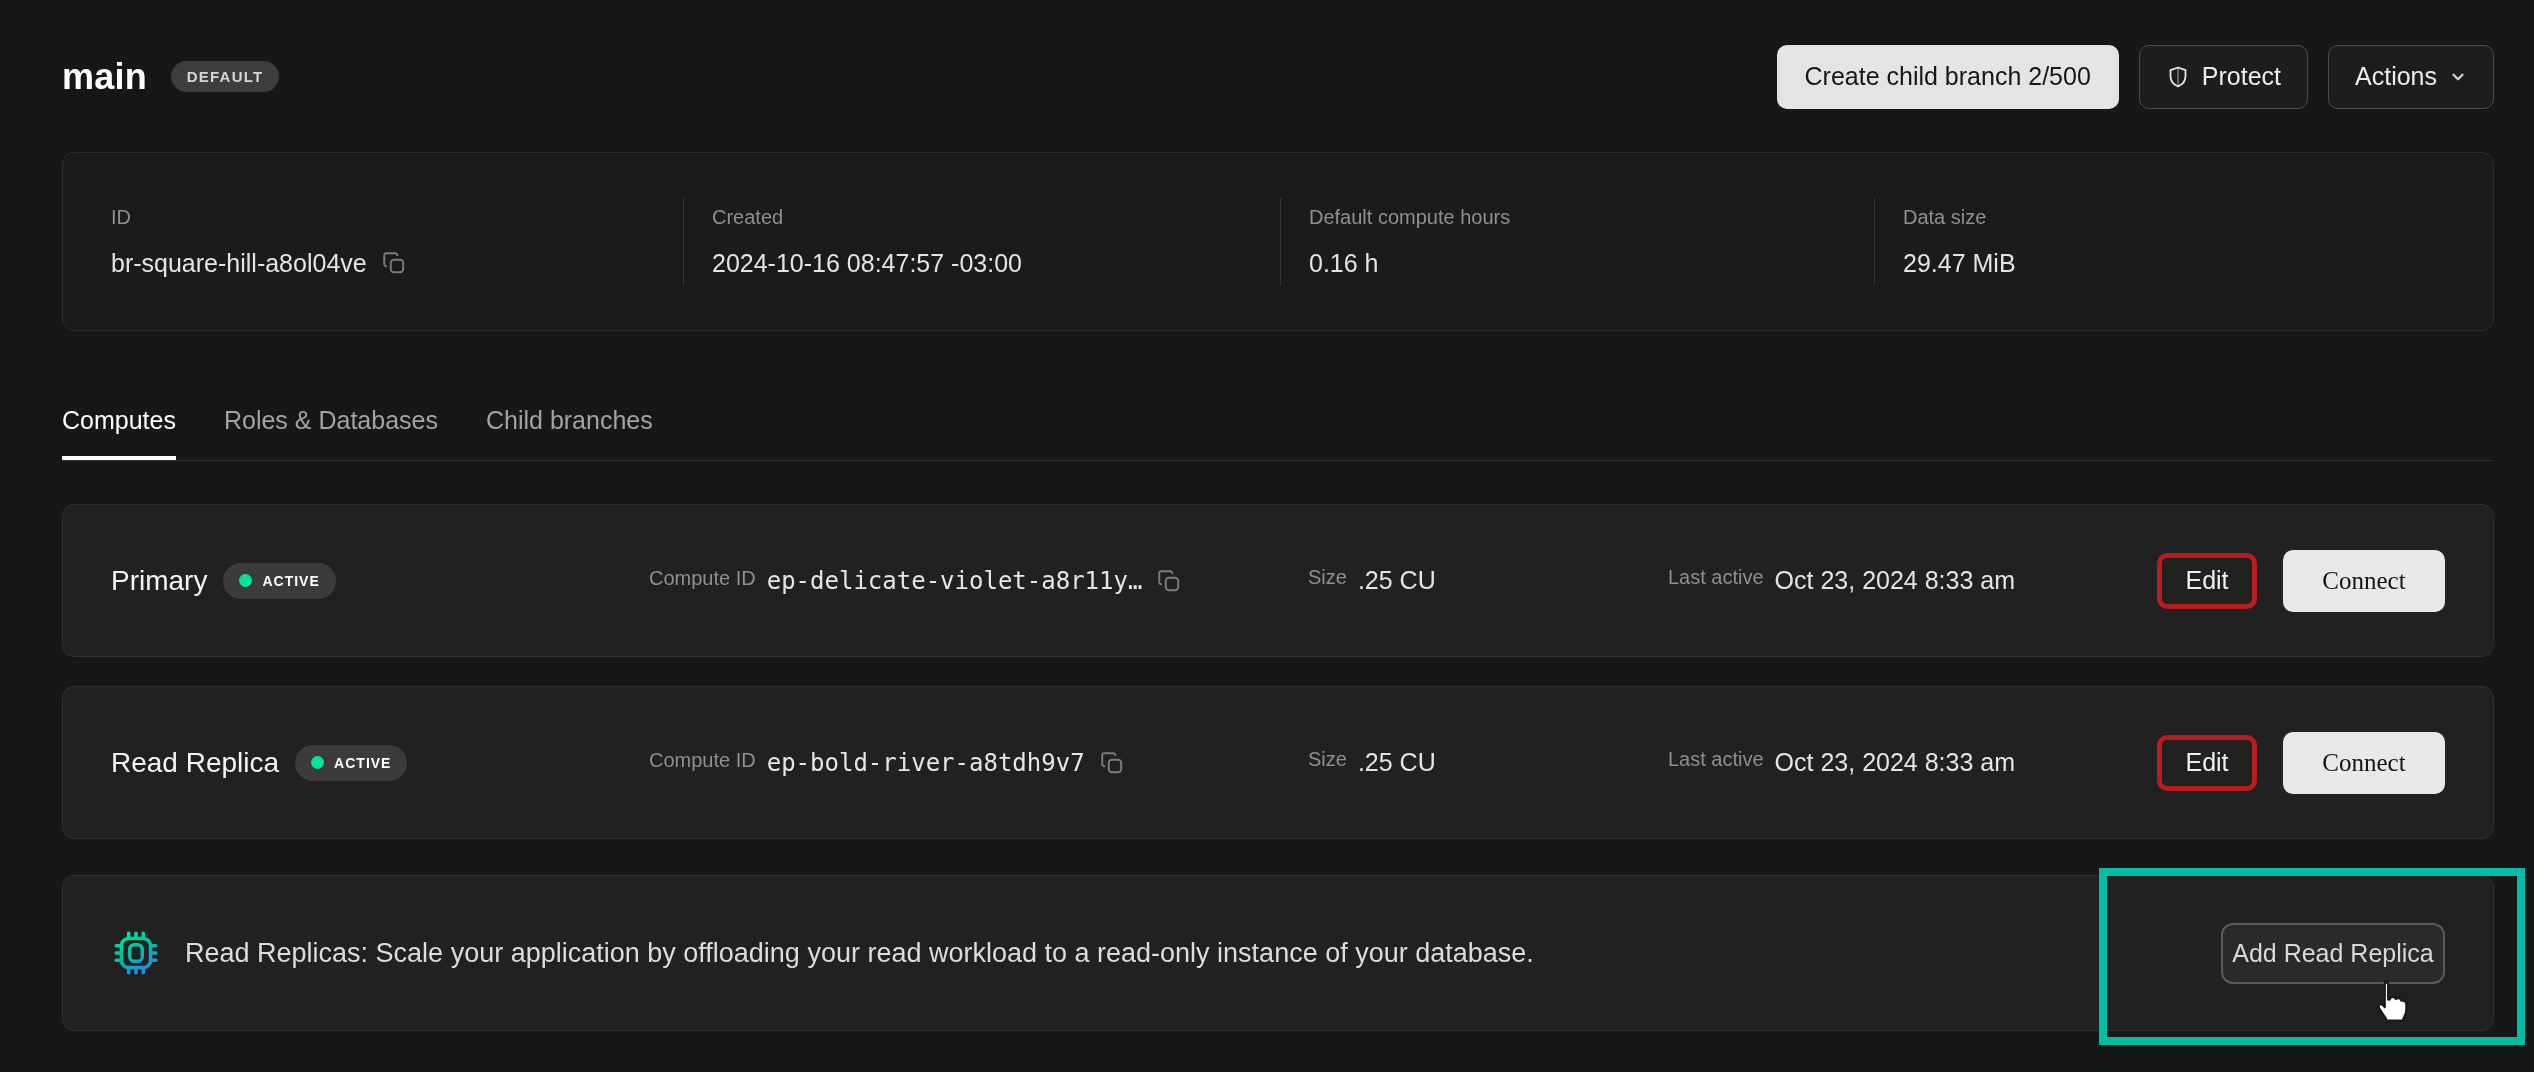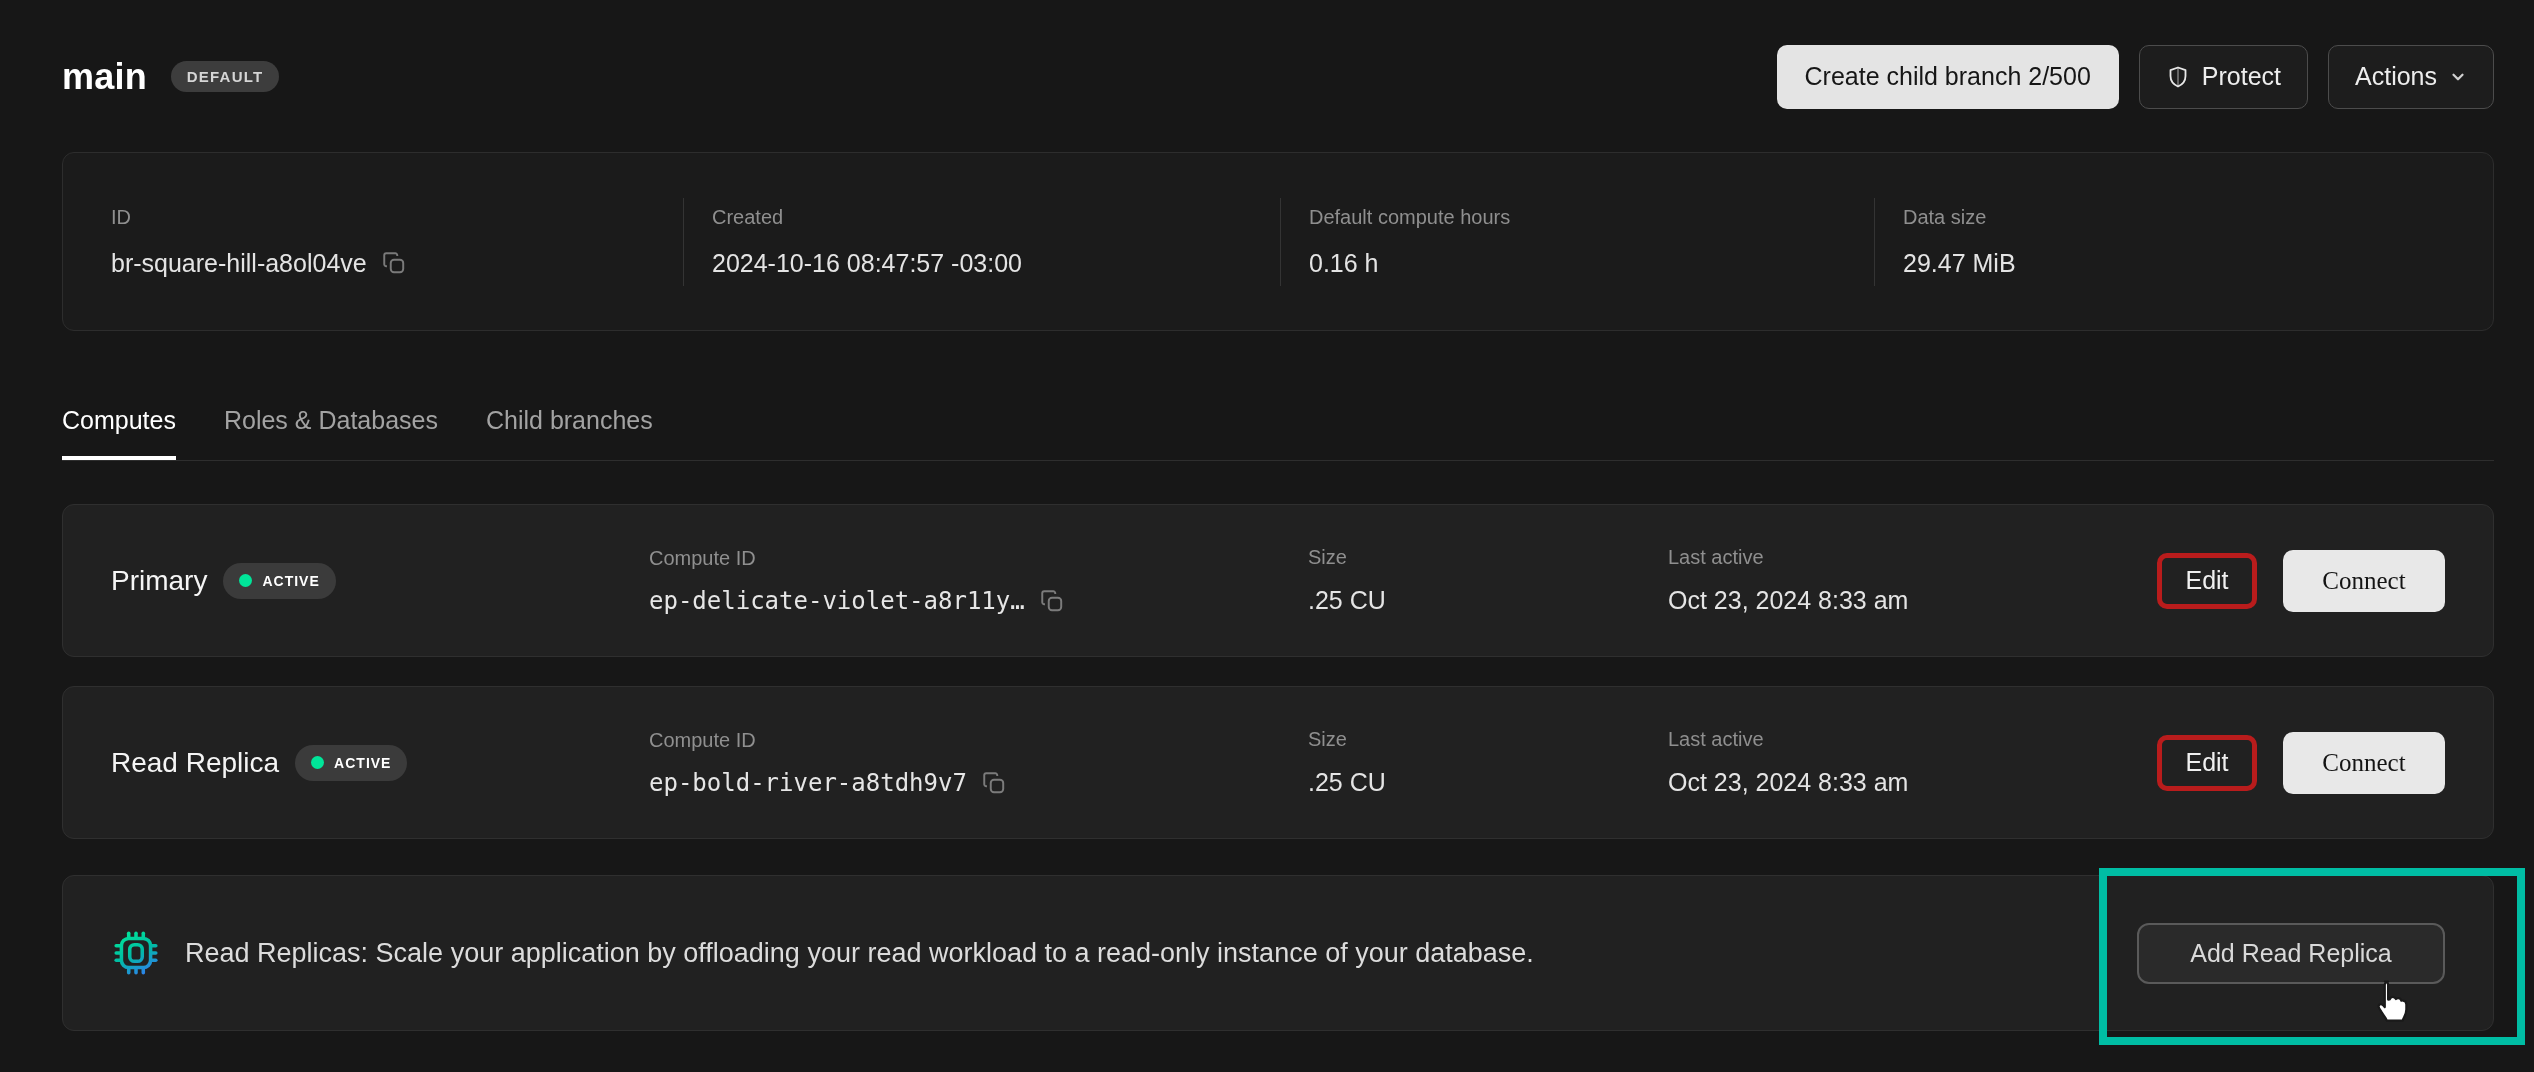--- a/index.html
+++ b/index.html
@@ -69,21 +69,21 @@
   .compute-row.row1{margin-top:43px;}
   .compute-row.row2{margin-top:29px;}
   .name-col{width:538px;display:flex;align-items:center;gap:16px;}
   .compute-name{font-size:28px;font-weight:500;color:#f5f5f5;}
   .status-badge{
     background:#3b3b3b;border-radius:18px;height:36px;padding:0 16px;
     display:inline-flex;align-items:center;gap:10px;
   }
   .status-dot{width:13px;height:13px;border-radius:50%;background:var(--accent);}
   .status-text{font-size:14px;font-weight:700;letter-spacing:1px;color:#fff;}
-  .data-col{display:flex;flex-direction:column;gap:17px;}
+  .data-col{display:flex;gap:11px;}
   .col-id{width:659px;}
   .col-size{width:360px;}
   .col-last{flex:1;}
   .mono{font-family:"DejaVu Sans Mono", monospace;font-size:24px;color:#e6e6e6;}
   .row-buttons{display:flex;align-items:center;gap:26px;}
   .btn-edit{
     width:100px;height:56px;border-radius:10px;background:transparent;
     border:5px solid #b91c1c;color:#f0f0f0;font-size:25px;cursor:pointer;
     font-family:"Liberation Sans", sans-serif;
   }
@@ -95,21 +95,21 @@
   
   .banner{
     margin-top:36px;height:156px;background:var(--card-bg);
     border:1px solid var(--border);border-radius:12px;
     display:flex;align-items:center;padding:0 48px;
   }
   .banner-icon{flex:none;}
   .banner-text{font-size:27px;color:#dcdcdc;margin-left:24px;}
   .banner-spacer{flex:1;}
   .btn-add-replica{
-    width:308px;height:61px;border-radius:12px;background:#2a2a2a;
+    width:224px;height:61px;border-radius:12px;background:#2a2a2a;
     border:2px solid #5a5a5a;color:#d9d9d9;font-size:25px;cursor:pointer;
     font-family:"Liberation Sans", sans-serif;
   }
 
   
   .highlight-box{
     position:absolute;left:2099px;top:868px;width:426px;height:177px;
     border:8px solid var(--highlight);pointer-events:none;
   }
   .cursor-icon{position:absolute;left:2368px;top:978px;pointer-events:none;}

